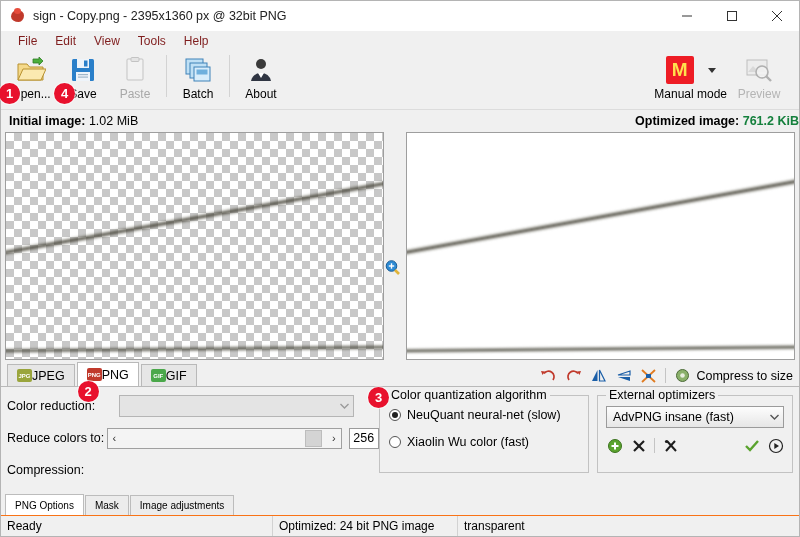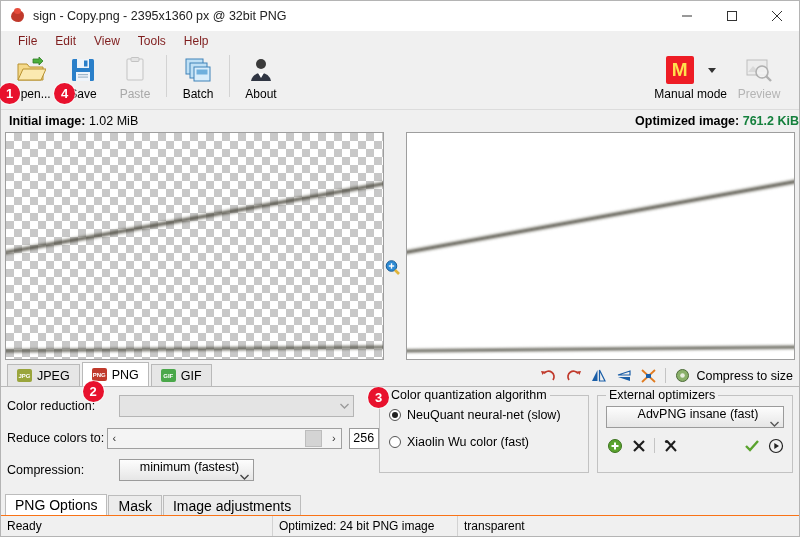--- a/index.html
+++ b/index.html
@@ -74,21 +74,21 @@
   .wire-diag{top:120px;transform:rotate(-10.3deg);transform-origin:left center;}
   .wire-bot{top:213px;height:6px;transform:rotate(-0.55deg);}
 
   .vtoolbar{width:22px;display:flex;flex-direction:row;align-items:center;padding-top:42px;gap:18px;flex:0 0 auto;}
   .vt-ico{width:17px;height:17px;display:flex;align-items:center;justify-content:center;}
   .vt-11{font-size:9px;font-weight:bold;color:#444;letter-spacing:-.5px;}
 
   
   .tabstrip{height:26px;display:flex;align-items:flex-end;padding-left:6px;position:relative;flex:0 0 auto;
             background:#f0f0f0;}
-  .tab{height:22px;display:flex;align-items:center;gap:5px;padding:0 9px;font-size:12.5px;
+  .tab{height:22px;display:flex;align-items:center;padding:0 9px;font-size:12.5px;
        border:1px solid #b9b9b9;border-bottom:none;background:#e6e6e6;margin-right:2px;box-sizing:border-box;
        position:relative;}
   .tab.active{background:#fff;height:24px;}
   .fmt-ico{width:15px;height:13px;border-radius:2px;display:flex;align-items:center;justify-content:center;
            font-size:6px;font-weight:bold;color:#fff;}
   .fmt-jpeg{background:#9aa53c;}
   .fmt-png{background:#c0392b;}
   .fmt-gif{background:#4aa84a;}
   .edit-icons{margin-left:auto;display:flex;align-items:center;gap:8px;padding-right:6px;padding-bottom:2px;}
   .edit-icons .ei{width:17px;height:17px;display:flex;align-items:center;justify-content:center;}
@@ -98,21 +98,21 @@
   
   .optpanel{flex:1 1 auto;background:#f0f0f0;border-top:1px solid #b9b9b9;display:flex;position:relative;
             padding:8px 6px 0 6px;box-sizing:border-box;}
   .col-left{width:372px;position:relative;}
   .frow{display:flex;align-items:center;height:22px;margin-bottom:10px;}
   .flabel{width:112px;font-size:12.5px;}
   .combo{height:22px;border:1px solid #9b9b9b;background:#fff;display:flex;align-items:center;
          padding:0 0 0 6px;box-sizing:border-box;font-size:12.5px;position:relative;}
   .combo .arrow{margin-left:auto;width:17px;height:20px;display:flex;align-items:center;justify-content:center;}
   .combo.disabled{background:#e4e4e4;color:#9a9a9a;border-color:#b5b5b5;}
-  .combo.btnstyle{background:linear-gradient(to bottom,#fdfdfd,#e6e6e6);border:1px solid #9b9b9b;flex-direction:column;}
+  .combo.btnstyle{background:linear-gradient(to bottom,#fdfdfd,#e6e6e6);border:1px solid #9b9b9b;}
   .slider{flex:1;height:21px;border:1px solid #a0a0a0;background:#f4f4f4;display:flex;align-items:center;
           justify-content:space-between;box-sizing:border-box;position:relative;}
   .slider .chev{font-size:11px;color:#333;padding:0 5px;}
   .thumb{position:absolute;right:19px;top:1px;bottom:1px;width:15px;background:#d4d4d4;border:1px solid #bdbdbd;}
   .numbox{width:34px;height:21px;border:1px solid #9b9b9b;background:#fff;margin-left:7px;
           display:flex;align-items:center;justify-content:center;font-size:12.5px;box-sizing:border-box;}
 
   .group{border:1px solid #c2c2c2;background:#f0f0f0;position:relative;box-sizing:border-box;}
   .group .gtitle{position:absolute;top:-8px;left:8px;background:#f0f0f0;padding:0 3px;font-size:12.5px;}
   .col-mid{width:210px;position:relative;}
@@ -123,21 +123,21 @@
   .radio.on::after{content:"";position:absolute;left:2px;top:2px;width:6px;height:6px;border-radius:50%;background:#222;}
 
   .col-right{flex:1;margin-left:8px;position:relative;}
   .gext{height:78px;padding:10px 8px 0 8px;box-sizing:border-box;}
   .ext-icons{display:flex;align-items:center;gap:7px;margin-top:9px;}
   .ext-icons .ei{width:17px;height:17px;display:flex;align-items:center;justify-content:center;}
   .ext-spacer{flex:1;}
 
   
   .bottomtabs{height:22px;display:flex;align-items:flex-end;padding-left:4px;background:#f0f0f0;flex:0 0 auto;}
-  .btab{height:20px;display:flex;align-items:center;padding:0 9px;font-size:14px;border:1px solid #bcbcbc;
+  .btab{height:20px;display:flex;align-items:center;padding:0 9px;font-size:10px;border:1px solid #bcbcbc;
         border-bottom:none;background:#ececec;margin-right:1px;box-sizing:border-box;}
   .btab.active{background:#fff;height:21px;}
 
   
   .statusbar{height:20px;background:#f0f0f0;border-top:1px solid #f97316;display:flex;align-items:center;
              font-size:12px;flex:0 0 auto;}
   .scell{height:20px;display:flex;align-items:center;padding-left:6px;box-sizing:border-box;}
   .s1{width:272px;border-right:1px solid #d2d2d2;}
   .s2{width:185px;border-right:1px solid #d2d2d2;}
   .s3{flex:1;}
@@ -406,28 +406,20 @@
         <div class="slider" style="width:235px;flex:0 0 auto;">
           <span class="chev">‹</span>
           <div class="thumb"></div>
           <span class="chev">›</span>
         </div>
         <div class="numbox">256</div>
       </div>
 
       <div class="frow">
         <div class="flabel">Compression:</div>
-        <div class="combo btnstyle" style="width:135px;">
-          <span>minimum (fastest)</span>
-          <span class="arrow">
-            <svg width="9" height="6" viewBox="0 0 9 6">
-                <path d="M0.5 1 L4.5 5 L8.5 1" fill="none" stroke="#444" stroke-width="1.4"></path>
-              </svg>
-          </span>
-        </div>
       </div>
     </div>
 
     <div class="col-mid">
       <div class="group gq">
         <div class="gtitle">Color quantization algorithm</div>
         <div class="radio-row">
           <span class="radio on"></span>
           <span>NeuQuant neural-net (slow)</span>
         </div>

